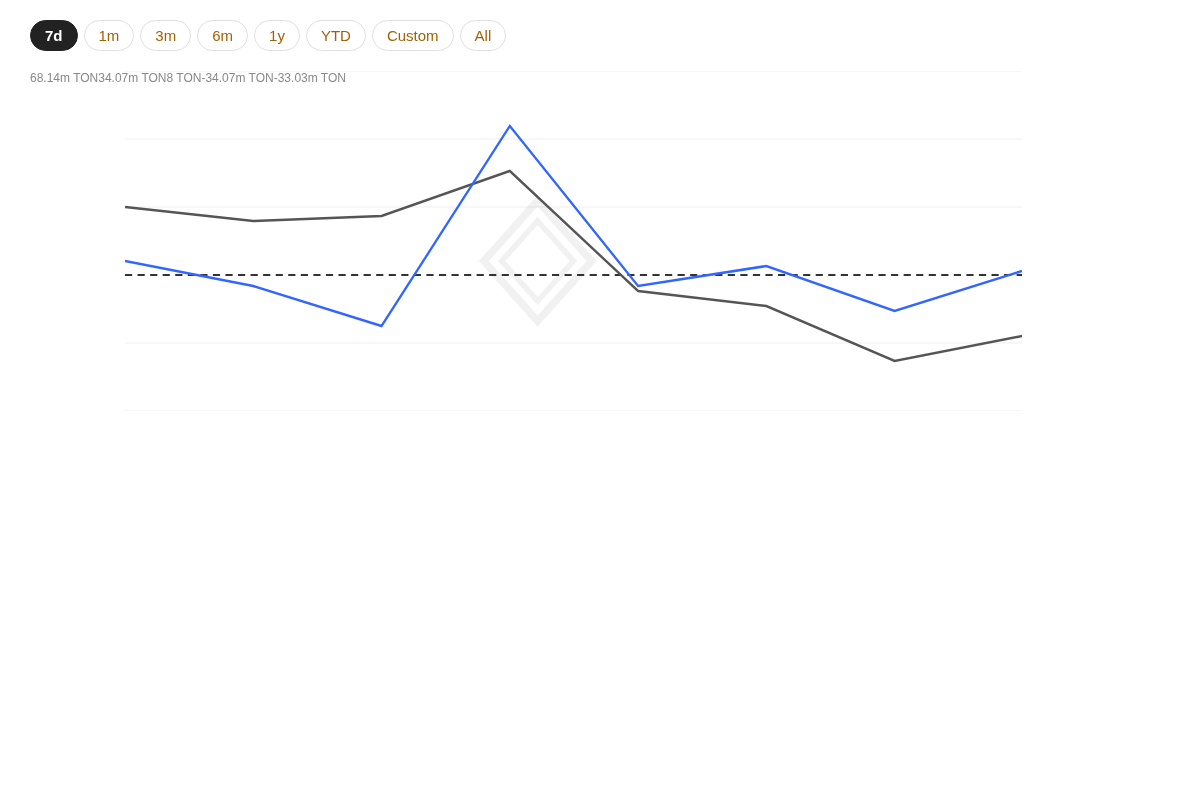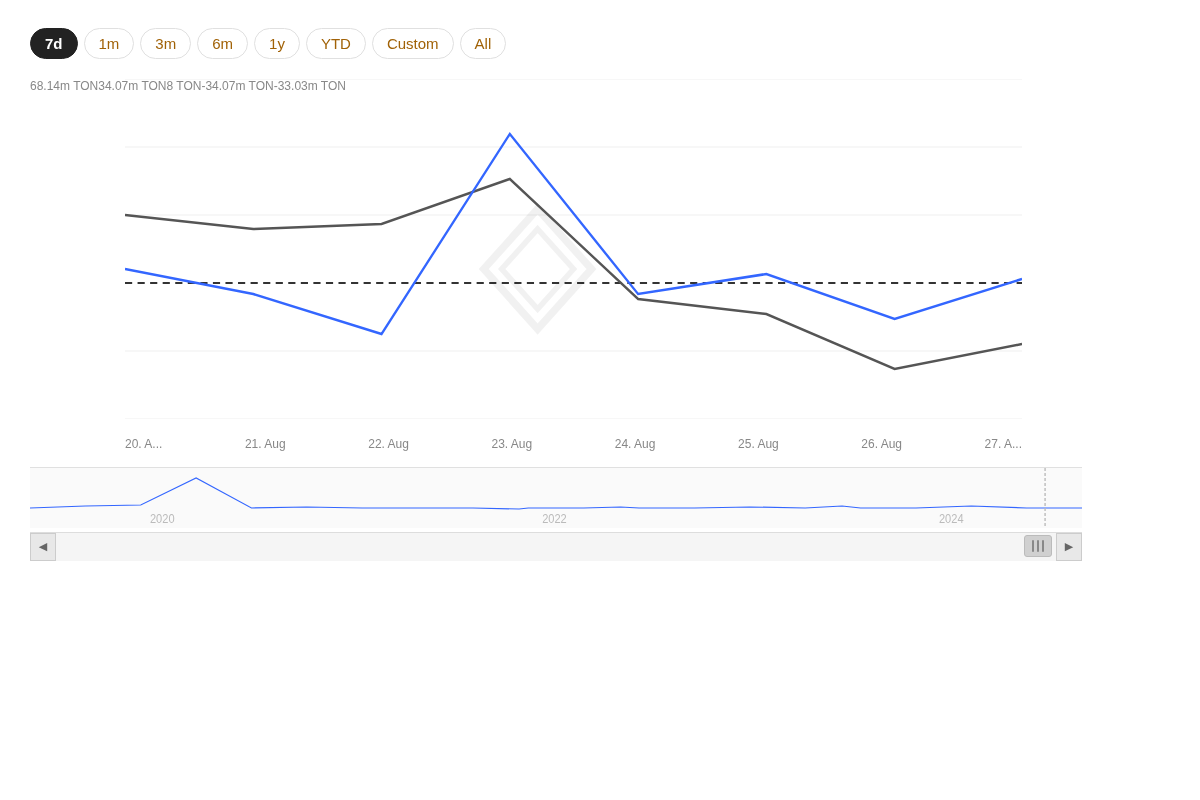--- a/index.html
+++ b/index.html
@@ -7,21 +7,21 @@
       width: 1200px;
       height: 800px;
       background: #fff;
       font-family: -apple-system, BlinkMacSystemFont, 'Segoe UI', sans-serif;
       overflow: hidden;
     }
 
     .container {
       width: 1112px;
       height: 800px;
-      padding: 28px 30px;
+      padding: 20px 30px;
       position: relative;
     }
 
     
     .time-range-bar {
       display: flex;
       align-items: center;
       gap: 6px;
       margin-bottom: 20px;
     }
@@ -243,55 +243,17 @@
             <polygon points="60,0 120,60 60,120 0,60" fill="none" stroke="#000" stroke-width="8"></polygon>
             <polygon points="60,20 100,60 60,100 20,60" fill="none" stroke="#000" stroke-width="6"></polygon>
           </g>
 
           <polyline points="0,136 143,150 286,145 429,100 572,220 715,235 858,290 1000,265" fill="none" stroke="#555" stroke-width="2.5"></polyline>
 
           <polyline points="0,190 143,215 286,255 429,55 572,215 715,195 858,240 1000,200" fill="none" stroke="#3366ff" stroke-width="2.5"></polyline>
         </svg>
       </div>
 
-      <div class="x-axis">
-      <span class="x-label">20. A...</span>
-          <span class="x-label">21. Aug</span>
-          <span class="x-label">22. Aug</span>
-          <span class="x-label">23. Aug</span>
-          <span class="x-label">24. Aug</span>
-          <span class="x-label">25. Aug</span>
-          <span class="x-label">26. Aug</span>
-          <span class="x-label">27. A...</span>
-        </div>
     </div>
 
-    <div class="navigator-area">
-      <svg class="navigator-svg" viewBox="0 0 1140 60" preserveAspectRatio="none">
-
-        <rect x="0" y="0" width="1140" height="60" fill="#fafafa"></rect>
-
-        <polyline points="0,40 60,38 120,37 180,10 240,40 300,39 360,40 420,40 480,40 530,41 540,40 600,40 640,39 660,40 720,40 780,39 840,40 880,38 900,40 960,40 1020,38 1080,40 1140,40" fill="none" stroke="#3366ff" stroke-width="1.2"></polyline>
-
-        <text x="130" y="55" font-size="12" fill="#bbb">2020</text>
-        <text x="555" y="55" font-size="12" fill="#bbb">2022</text>
-        <text x="985" y="55" font-size="12" fill="#bbb">2024</text>
-
-        <line x1="1100" y1="0" x2="1100" y2="60" stroke="#bbb" stroke-width="1.5" stroke-dasharray="3,2"></line>
-      </svg>
-
-      <div class="scrollbar-area">
-        <div class="scroll-left-btn">◀</div>
-        <div class="scroll-track">
-          <div class="scroll-thumb">
-            <div class="scroll-thumb-lines">
-              <div class="scroll-thumb-line"></div>
-              <div class="scroll-thumb-line"></div>
-              <div class="scroll-thumb-line"></div>
-            </div>
-          </div>
-        </div>
-        <div class="scroll-right-btn">▶</div>
-      </div>
-    </div>
 
   </div>
 </div>
 
 </body></html>

